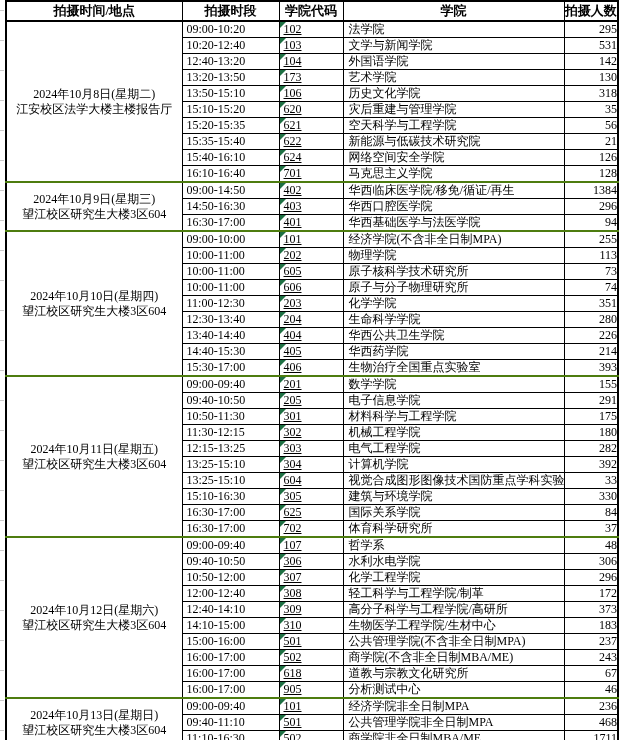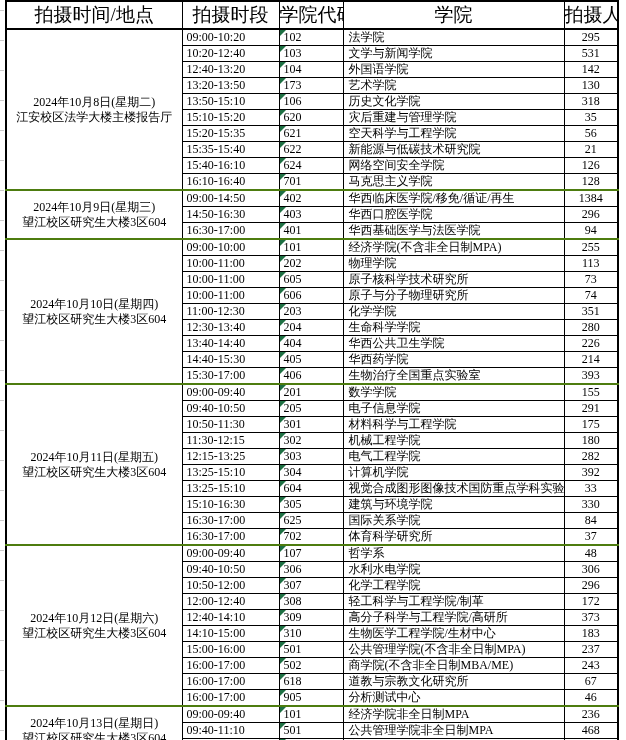--- a/index.html
+++ b/index.html
@@ -22,41 +22,41 @@
     width: 612px;
     border: 2px solid #000;
   }
   th, td {
     border: 1px solid #000;
     padding: 0;
     overflow: hidden;
   }
   thead th {
     height: 17px;
-    font-size: 19px;
-    font-weight: normal;
+    font-size: 13px;
+    font-weight: bold;
     border-bottom: 2px solid #000;
     white-space: nowrap;
   }
   tbody td {
     height: 15px;
     font-size: 12px;
     line-height: 15px;
     white-space: nowrap;
   }
   tr.group-start td { border-top: 2px solid #4d7c0f; }
   td.date-cell {
     text-align: center;
     vertical-align: middle;
     line-height: 15px;
   }
   td.time-cell { padding-left: 4px; }
-  td.code-cell { position: relative; padding-left: 4px; }
+  td.code-cell { position: relative; padding-left: 4px; text-decoration: underline; }
   td.college-cell { padding-left: 5px; }
-  td.count-cell { text-align: center; }
+  td.count-cell { text-align: right; }
   .tri {
     position: absolute; left: 0; top: 0;
     width: 0; height: 0;
     border-top: 6px solid #1e7043;
     border-right: 6px solid transparent;
     display: block;
   }
 </style>
 </head>
 <body>

